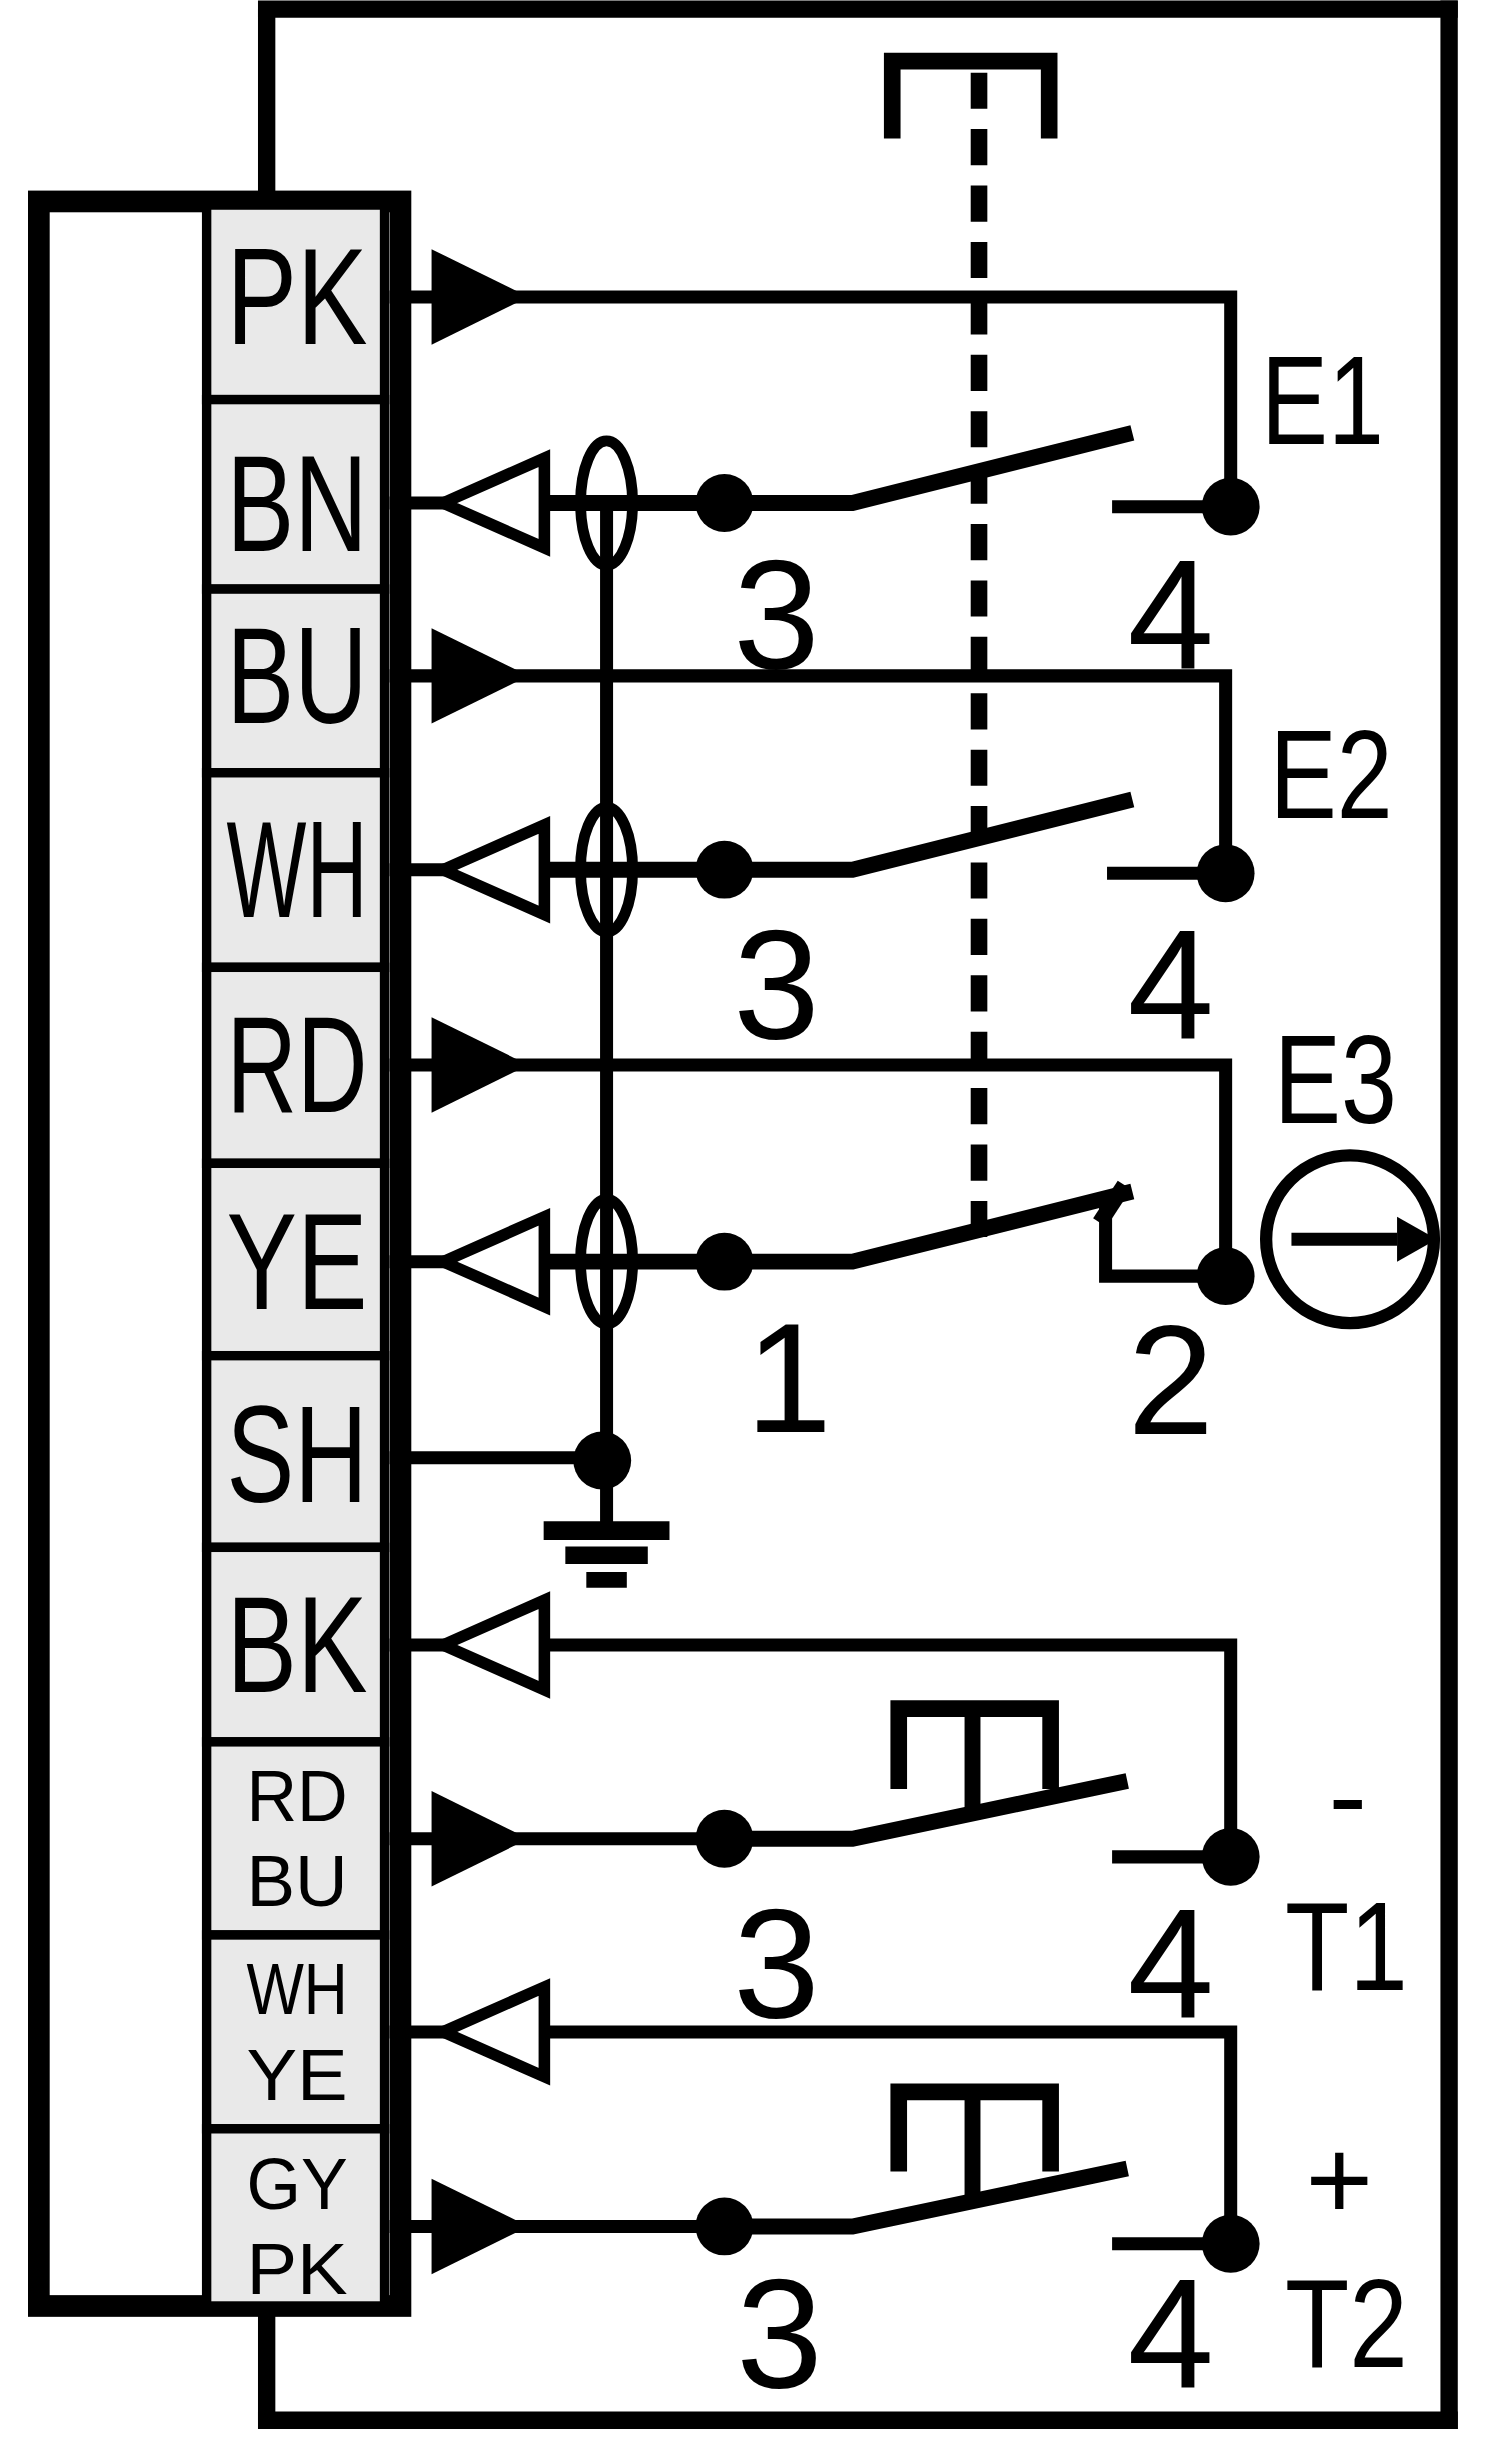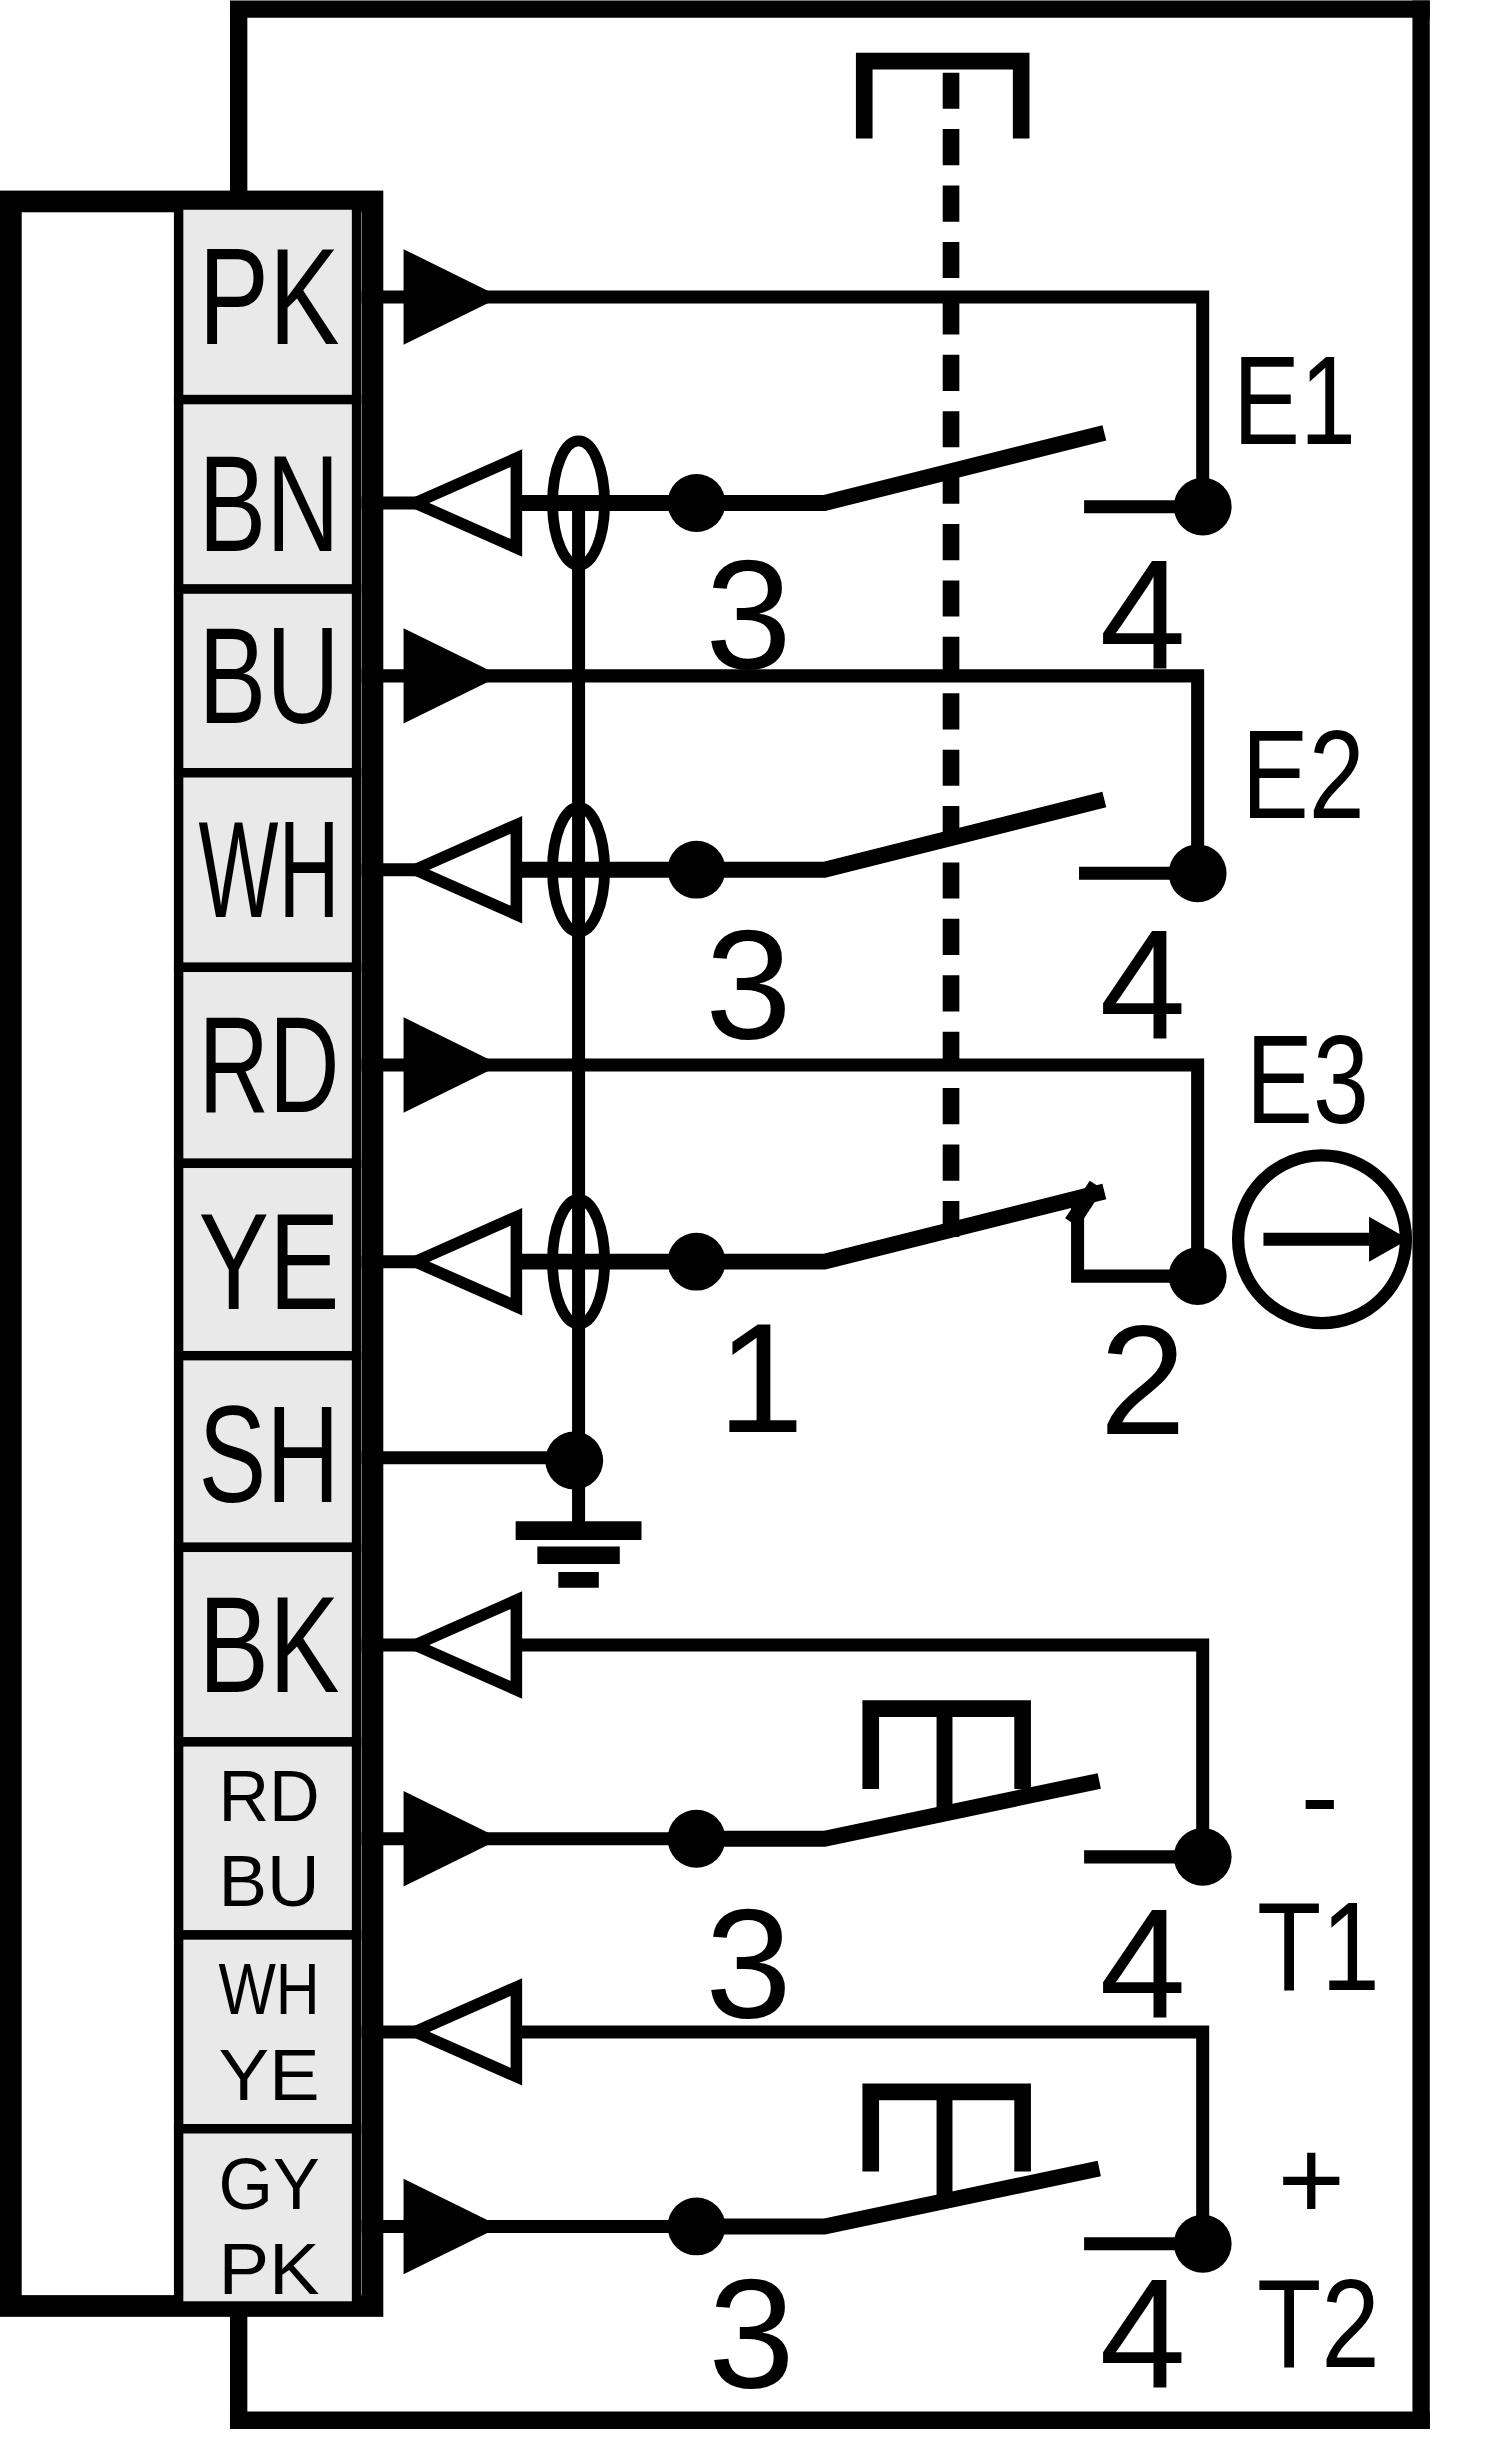--- a/index.html
+++ b/index.html
@@ -1,16 +1,16 @@
 <!DOCTYPE html>
 <html style="font-size:11.6px"><head>
 <meta charset="utf-8">
 <style>
   html,body{margin:0;padding:0;background:#fff;}
-  .stage{position:relative;width:1362px;height:2438px;background:#fff;}
+  .stage{position:relative;width:1362px;height:2438px;background:#fff;padding-left:28px;}
   svg{display:block;}
   .ln{stroke:#000;stroke-width:18;fill:none;stroke-linecap:butt;}
   .ln22{stroke:#000;stroke-width:22;fill:none;stroke-linecap:butt;}
   .frame{stroke:#000;stroke-width:24;fill:none;stroke-linecap:butt;}
   .cell{fill:#e9e9e9;stroke:#000;stroke-width:13;}
   .outerbox{fill:#ffffff;stroke:#000;stroke-width:30;}
   .dot{fill:#000;stroke:none;}
   .oarrow{fill:#ffffff;stroke:#000;stroke-width:16;stroke-linejoin:miter;}
   .farrow{fill:#000;stroke:none;}
   .oval{fill:none;stroke:#000;stroke-width:15;}

